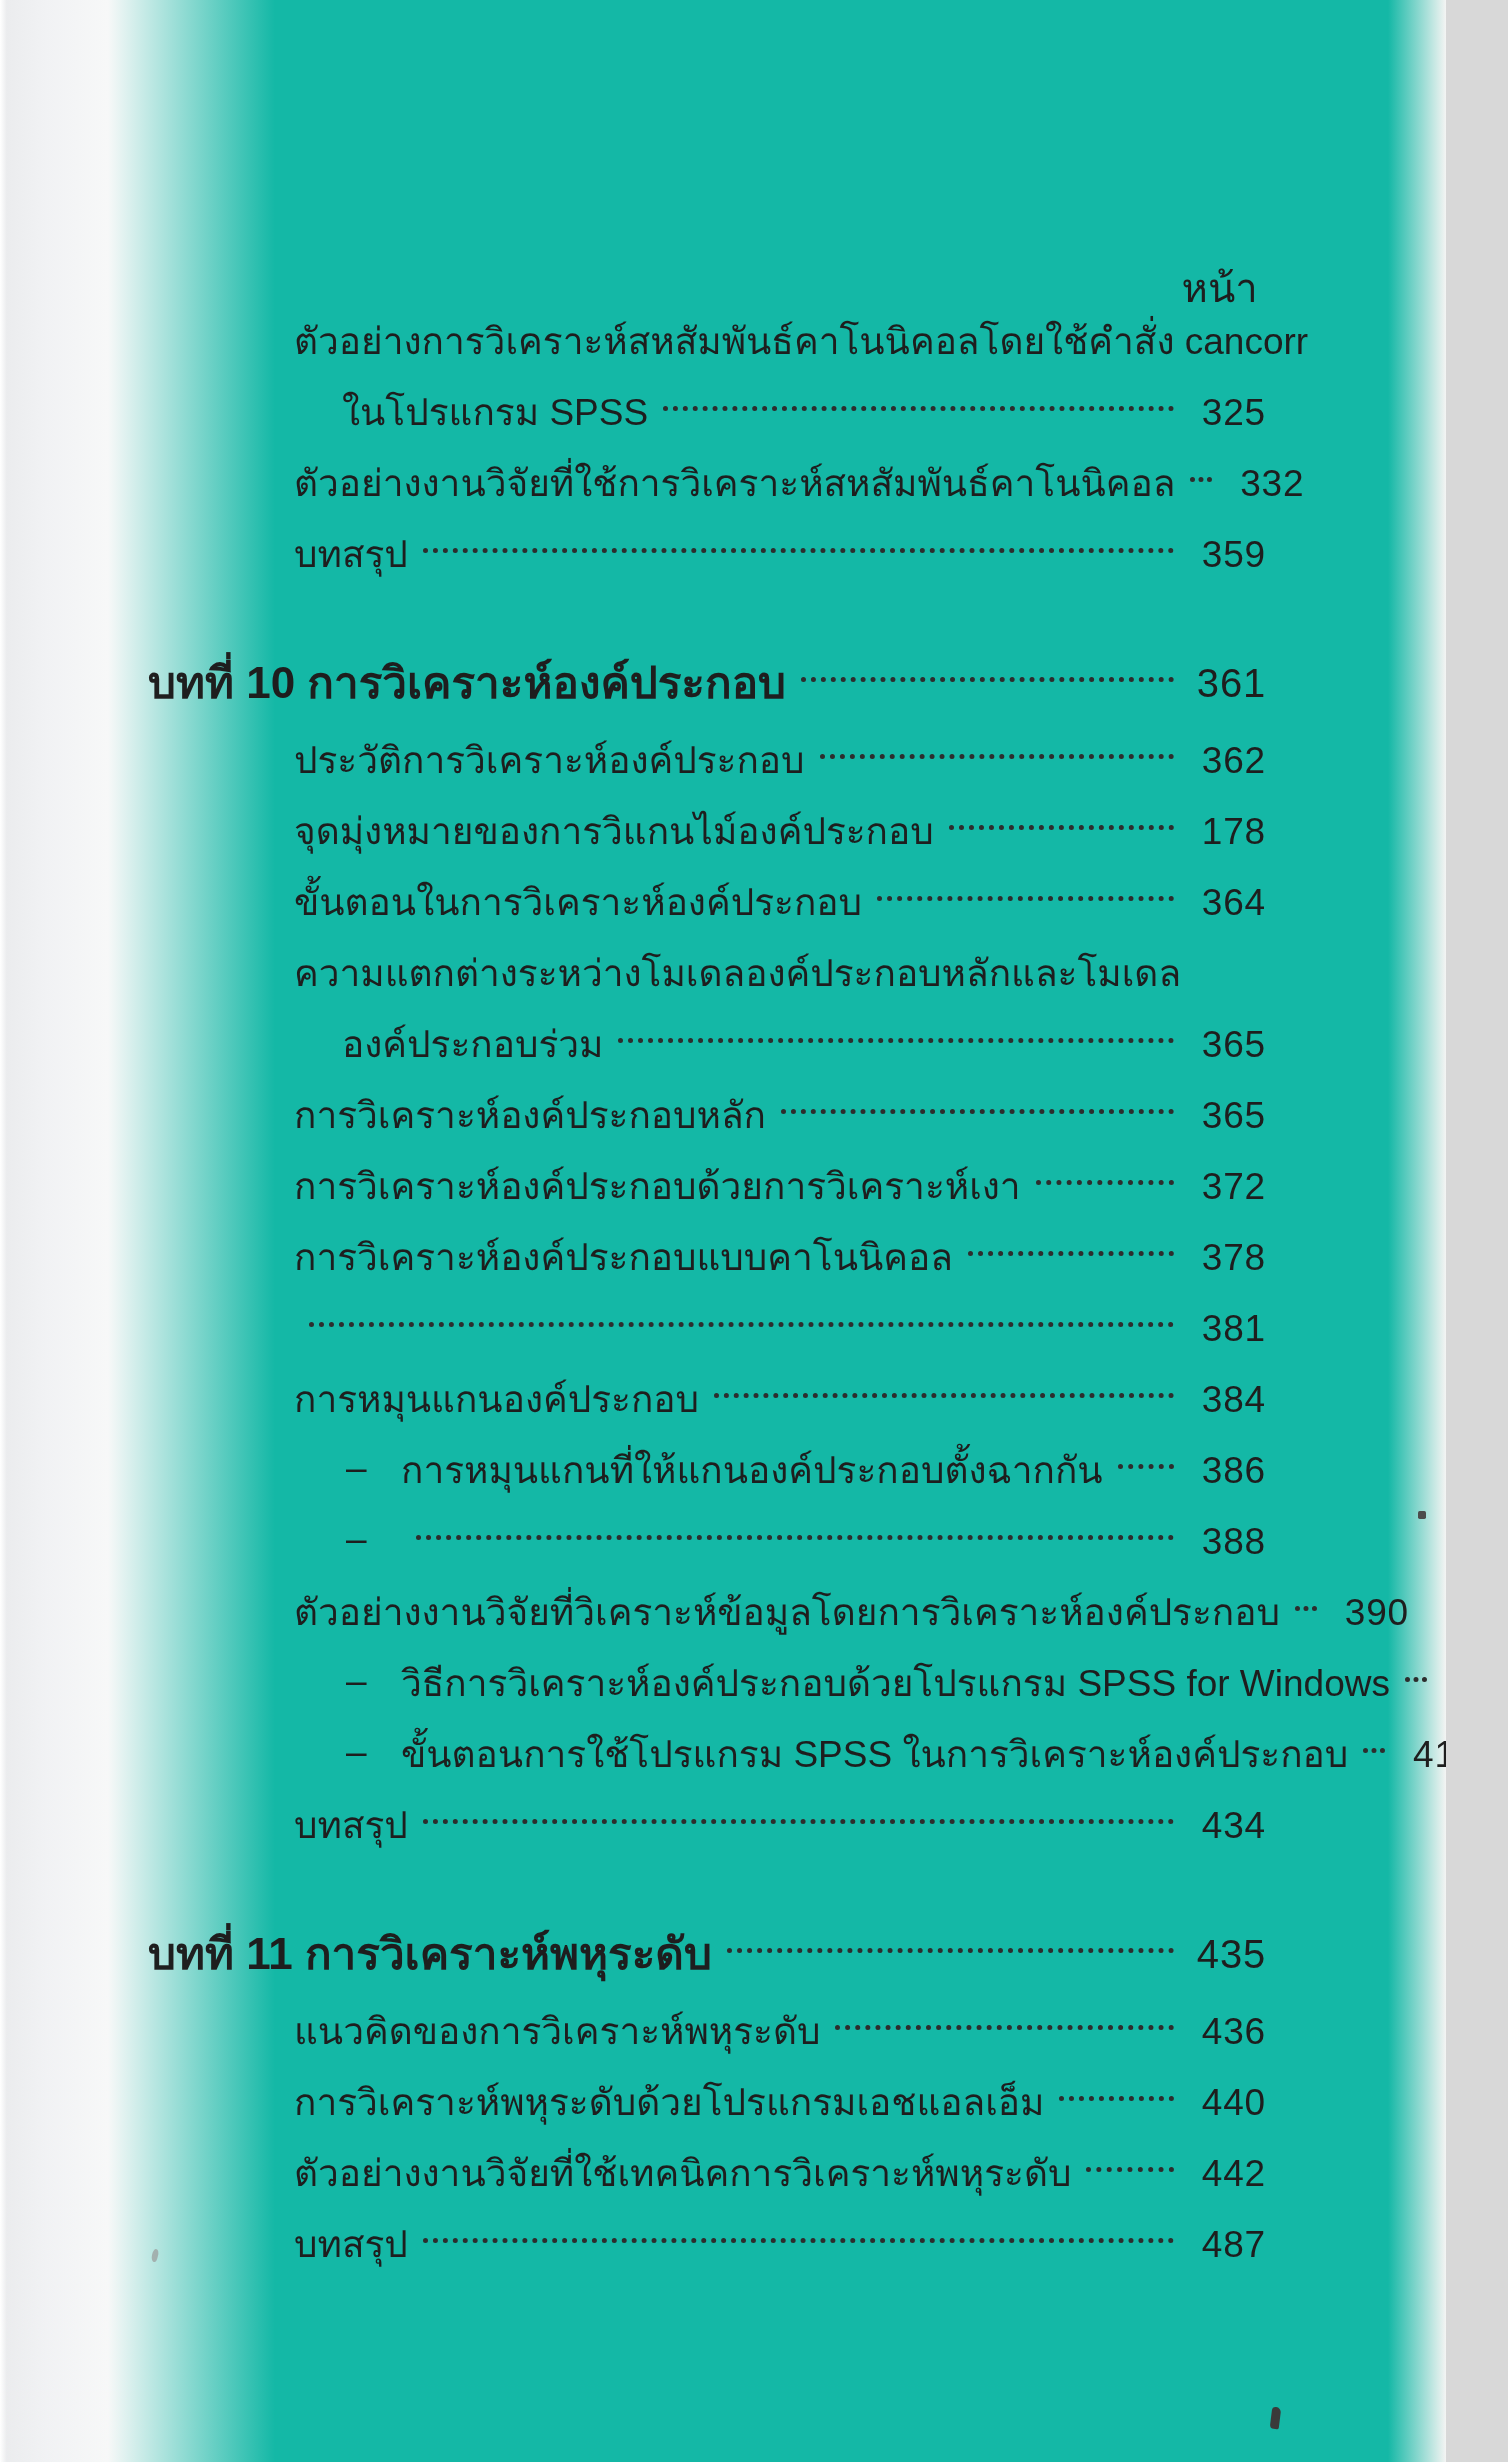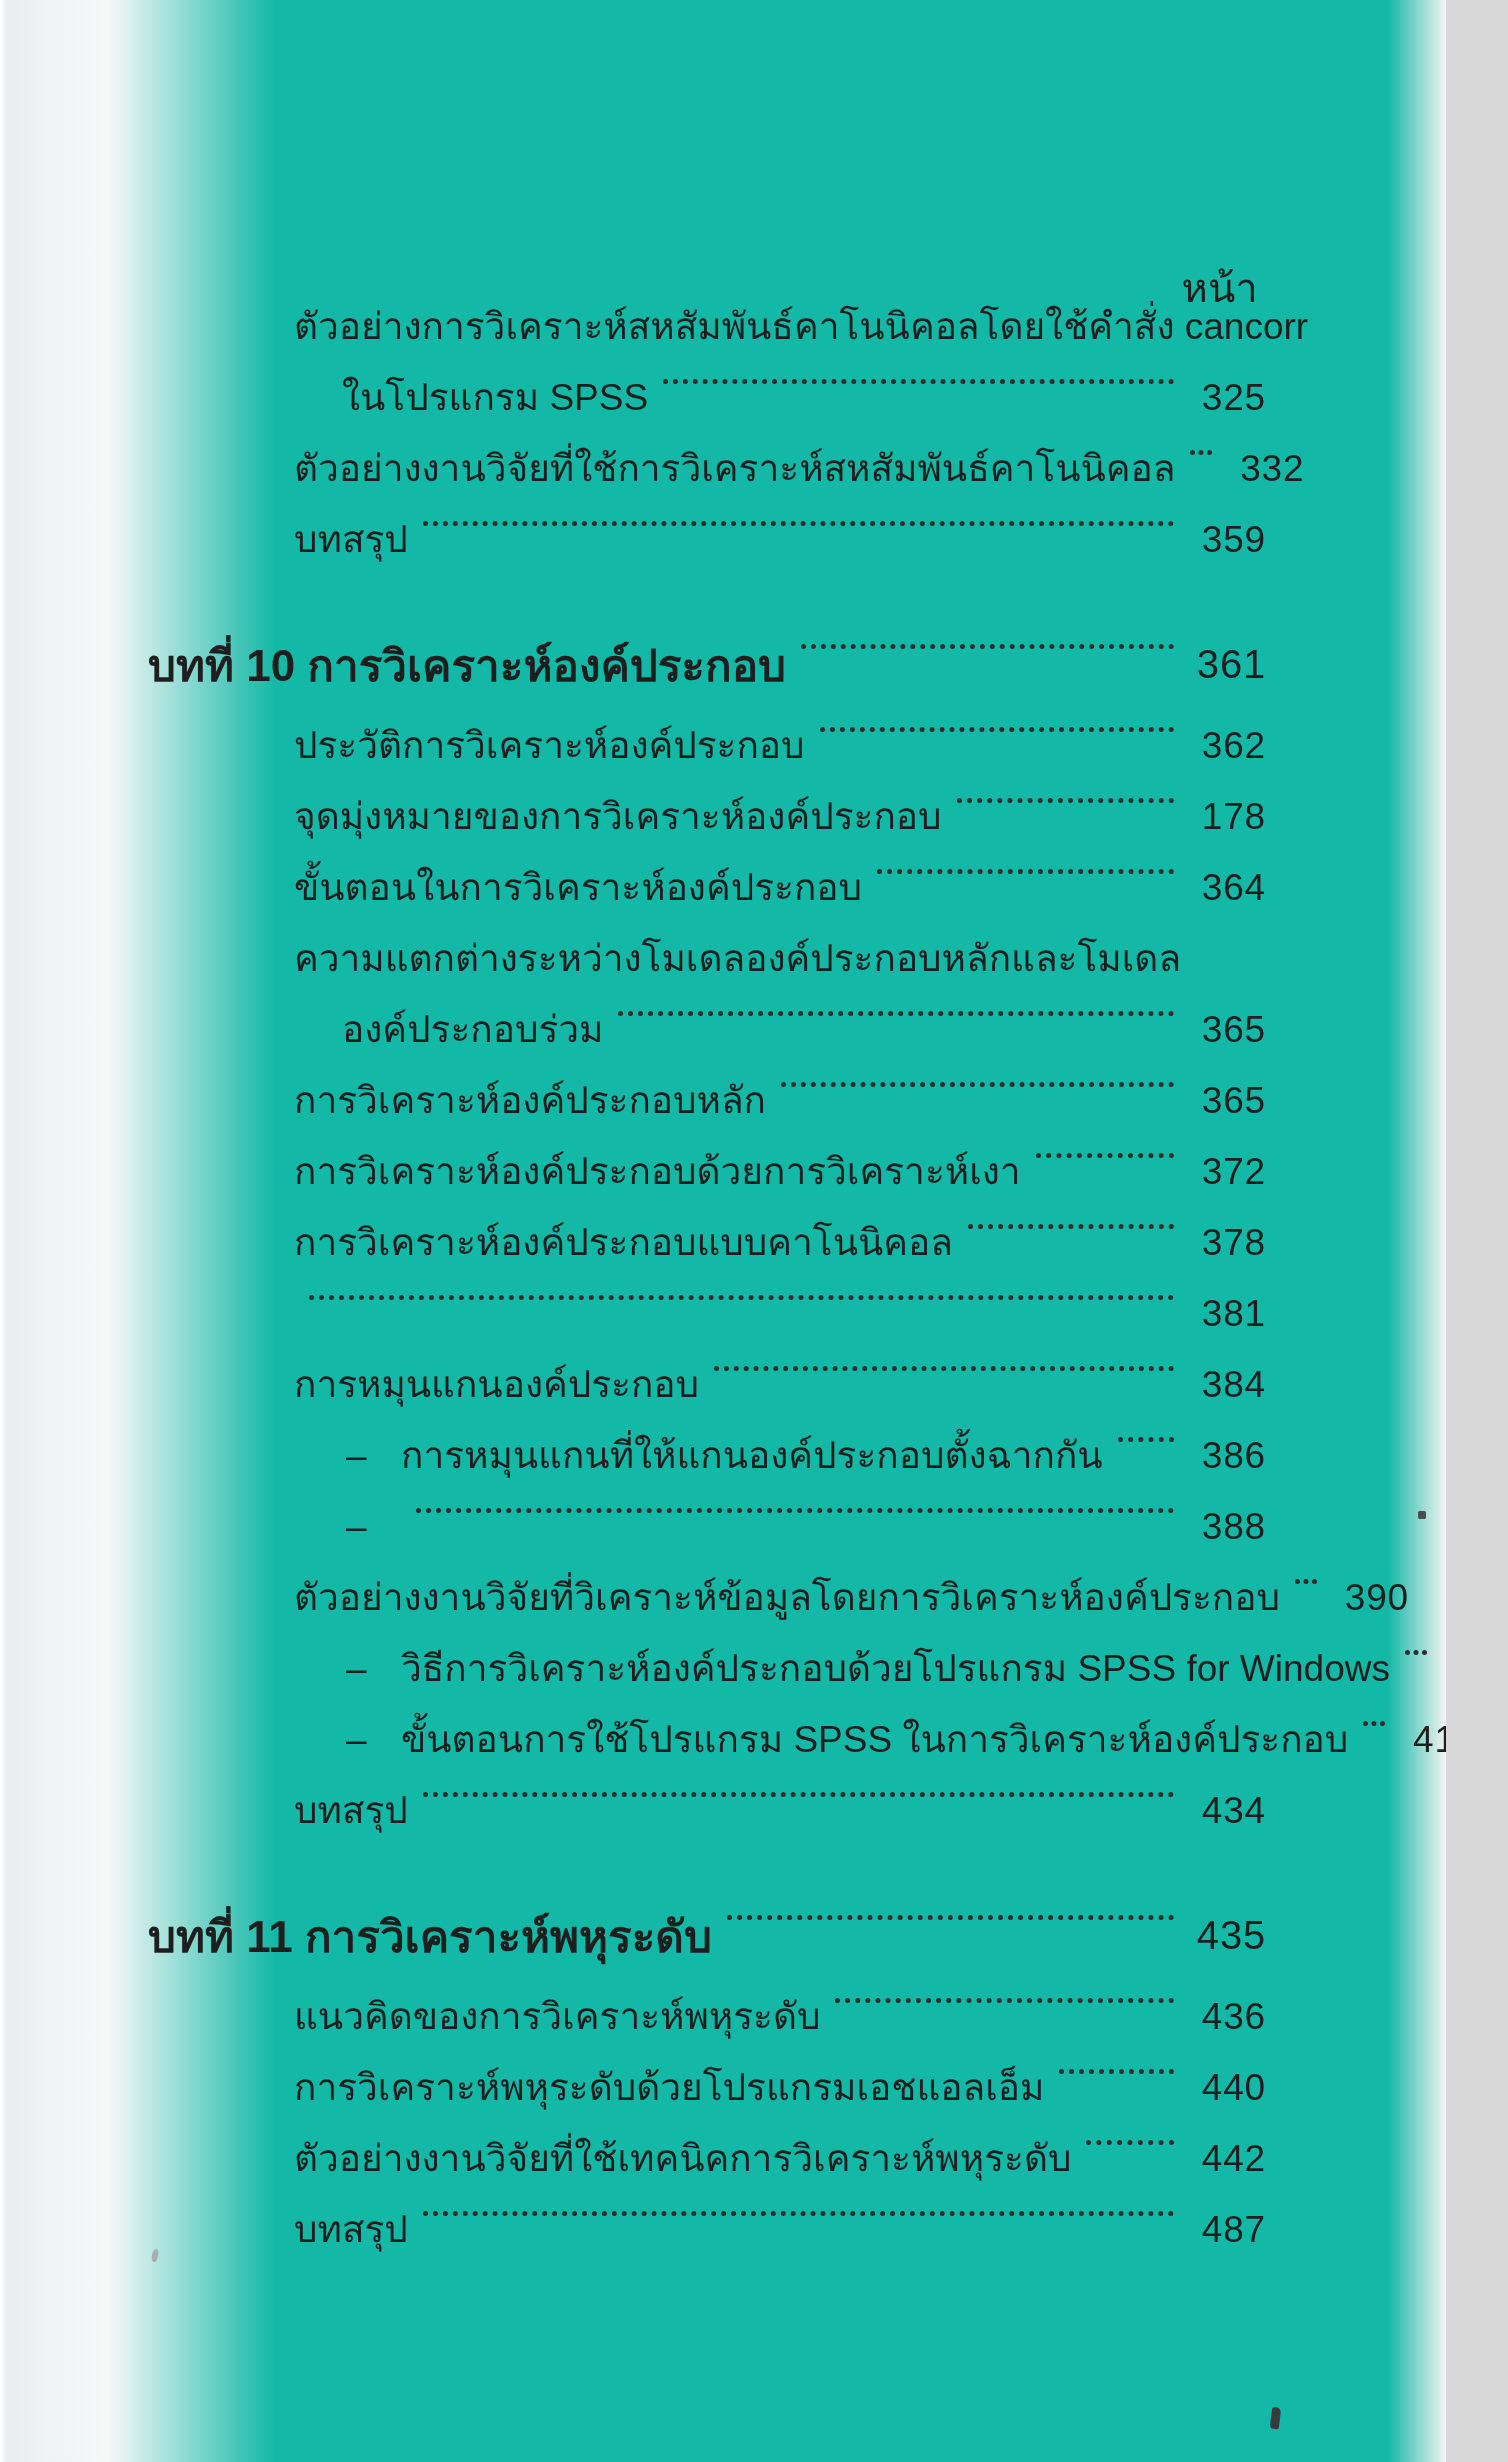--- a/index.html
+++ b/index.html
@@ -24,21 +24,21 @@
     padding:0 180px 0 125px;
   }
   .header-row{
     margin-top:250px;height:58px;
     display:flex;justify-content:flex-end;align-items:flex-end;
     padding-right:8.3px;
     font-size:40px;line-height:1;
   }
   .row{
     height:71px;
-    display:flex;align-items:flex-start;
+    display:flex;align-items:center;
     font-size:37px;line-height:1;
     white-space:nowrap;
   }
   .row .label{padding-bottom:5px;}
   .leader{
     flex:1 1 auto;min-width:21.7px;
     border-bottom:5px dotted #2d2d2d;
     margin:0 13.3px 12.5px 15px;
   }
   .pageno{
@@ -108,21 +108,21 @@
 
   <div class="row lv-item">
 
     <span class="label">ประวัติการวิเคราะห์องค์ประกอบ</span>
     <span class="leader"></span>
     <span class="pageno">362</span>
   </div>
 
   <div class="row lv-item">
 
-    <span class="label">จุดมุ่งหมายของการวิเคราะห์องค์ประกอบ</span>
+    <span class="label">จุดมุ่งหมายของการวิแกนไม์องค์ประกอบ</span>
     <span class="leader"></span>
     <span class="pageno">178</span>
   </div>
 
   <div class="row lv-item">
 
     <span class="label">ขั้นตอนในการวิเคราะห์องค์ประกอบ</span>
     <span class="leader"></span>
     <span class="pageno">364</span>
   </div>

